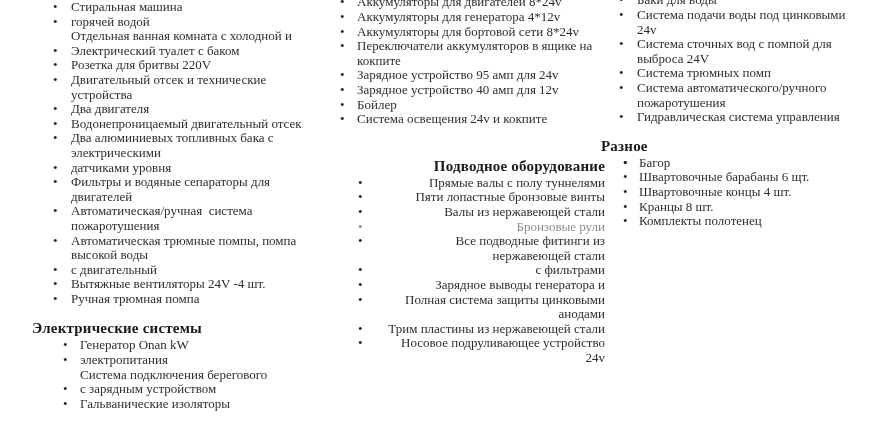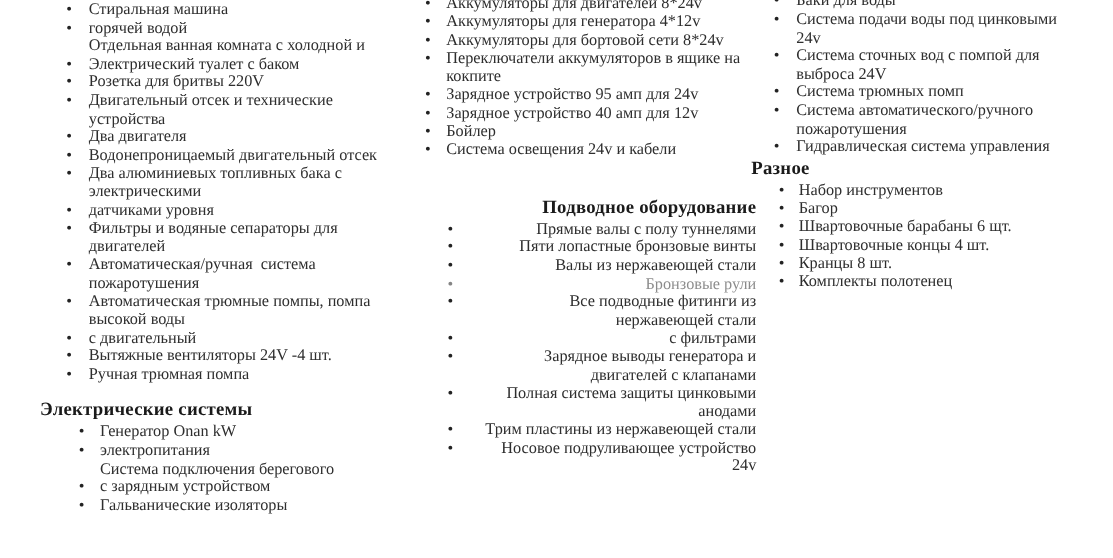--- a/index.html
+++ b/index.html
@@ -27,21 +27,21 @@
   
   .c0 .s0 .item{padding-left:39px;} .c0 .s0 .bullet{left:21px;}
   .c0 .s1 .item{padding-left:48px;} .c0 .s1 .bullet{left:31px;}
   .c1 .s0 .item{padding-left:20px;} .c1 .s0 .bullet{left:3px;}
   .c1 .s1 .item{padding-left:38px;} .c1 .s1 .bullet{left:21px;}
   .c2 .s0 .item{padding-left:36px;} .c2 .s0 .bullet{left:18px;}
   .c2 .s1 .item{padding-left:38px;} .c2 .s1 .bullet{left:22px;}
   
   .c0 .s1{margin-top:12px;}
   .c1 .s1{margin-top:29px;text-align:right;}
-  .c2 .s1{}
+  .c2 .s1{margin-top:11px;}
   
   .clipped{height:10px;overflow:hidden;}
   .clipped .line{margin-top:-4.6px;}
   .clipped .bullet{top:-4.6px;}
   .c2 .clipped{height:8px;}
   .c2 .clipped .line{margin-top:-6.6px;}
   .c2 .clipped .bullet{top:-6.6px;}
   
   .faded{opacity:0.55;}
 </style>
@@ -197,21 +197,21 @@
   <div class="line">Зарядное устройство 40 амп для 12v</div>
           </li>
 
   <li class="item">
     <span class="bullet">•</span>
   <div class="line">Бойлер</div>
           </li>
 
   <li class="item">
     <span class="bullet">•</span>
-  <div class="line">Система освещения 24v и кабели</div>
+  <div class="line">Система освещения 24v и кокпите</div>
           </li>
 </ul>
   </section>
 
   <section class="section s1">
     <h3 class="heading">Подводное оборудование</h3>
     <ul class="items">
   <li class="item">
     <span class="bullet">•</span>
   <div class="line">Прямые валы с полу туннелями</div>
@@ -239,21 +239,20 @@
           </li>
 
   <li class="item">
     <span class="bullet">•</span>
   <div class="line">с фильтрами</div>
           </li>
 
   <li class="item">
     <span class="bullet">•</span>
   <div class="line">Зарядное выводы генератора и</div>
-            <div class="line">двигателей с клапанами</div>
           </li>
 
   <li class="item">
     <span class="bullet">•</span>
   <div class="line">Полная система защиты цинковыми</div>
             <div class="line">анодами</div>
           </li>
 
   <li class="item">
     <span class="bullet">•</span>
@@ -305,21 +304,20 @@
   <div class="line">Гидравлическая система управления</div>
           </li>
 </ul>
   </section>
 
   <section class="section s1">
     <h3 class="heading">Разное</h3>
     <ul class="items">
   <li class="item">
     <span class="bullet">•</span>
-  <div class="line">Набор инструментов</div>
           </li>
 
   <li class="item">
     <span class="bullet">•</span>
   <div class="line">Багор</div>
           </li>
 
   <li class="item">
     <span class="bullet">•</span>
   <div class="line">Швартовочные барабаны 6 щт.</div>

